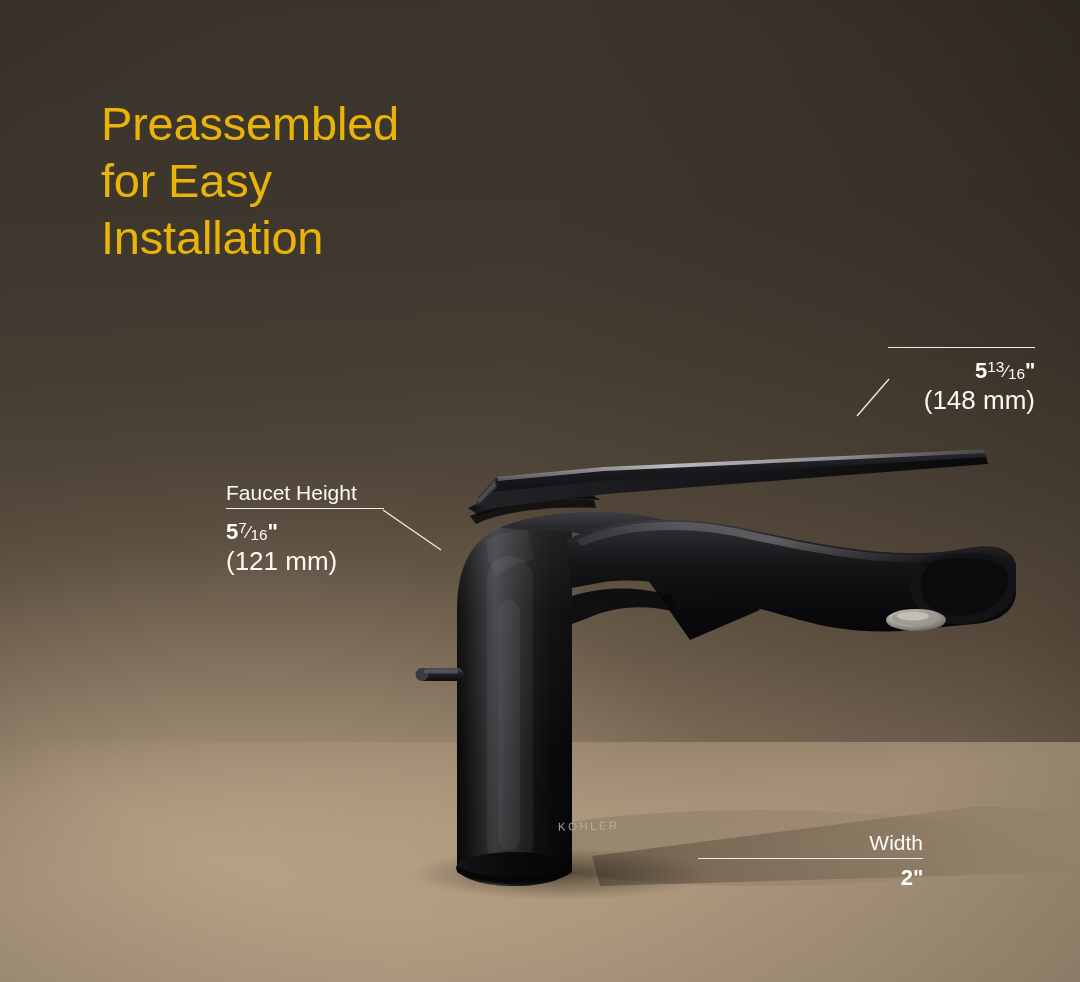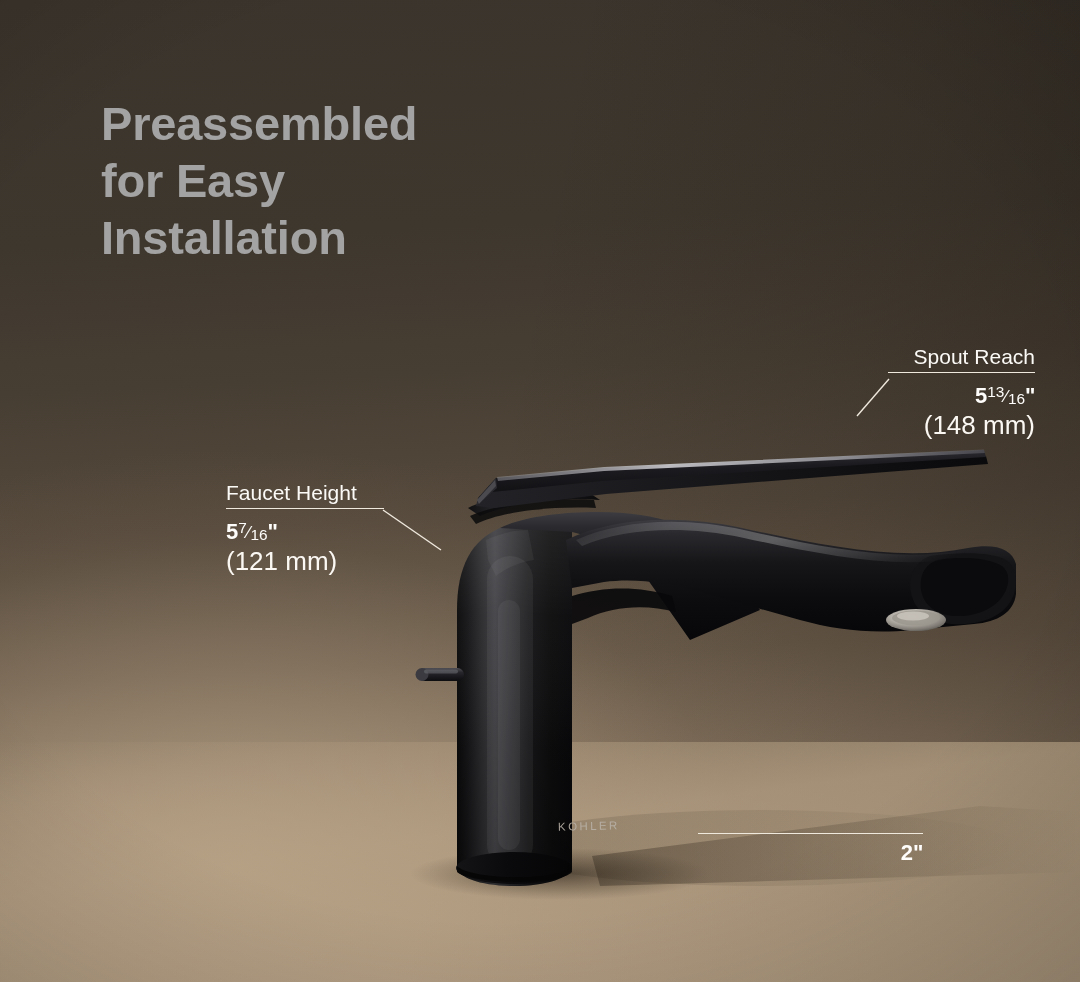--- a/index.html
+++ b/index.html
@@ -67,24 +67,24 @@
         rgba(181,160,132,0.72) 40%,
         rgba(176,155,128,0.80) 100%);
   }
 
   
   .headline {
     position: absolute;
     left: 101px;
     top: 95px;
     font-size: 47px;
-    font-weight: 700;
+    font-weight: 400;
     line-height: 57px;
     letter-spacing: -0.2px;
-    color: #a3a3a3;
+    color: #eab308;
     white-space: pre-line;
   }
 
   
   .callout { position: absolute; }
   .callout .co-title {
     font-size: 21px;
     font-weight: 400;
     line-height: 25px;
     color: #fcfaf7;
@@ -397,37 +397,37 @@
   </svg>
 
   <div class="brandmark">KOHLER</div>
 
   <svg class="leaders" width="1080" height="982" viewBox="0 0 1080 982" aria-hidden="true">
     <line x1="857" y1="416" x2="889" y2="379" stroke="#efe8dd" stroke-width="1.4"></line>
     <line x1="383" y1="510" x2="441" y2="550" stroke="#efe8dd" stroke-width="1.4"></line>
   </svg>
 
   <div class="callout t-right" id="co-spout" style="left:818px; top:344px; width:217px;">
-    <div class="co-title">Spout Reach</div>
     <div class="co-rule" style="margin-left:70px;"></div>
     <div class="co-value">
       <span>5</span><span class="frac"><span class="num">13</span><span class="sol">⁄</span><span class="den">16</span></span><span class="inch">"</span>
     </div>
     <div class="co-metric">(148 mm)</div>
   </div>
 
   <div class="callout t-left" id="co-height" style="left:226px; top:480px; width:158px;">
     <div class="co-title">Faucet Height</div>
     <div class="co-rule" style="margin-right:0px;"></div>
     <div class="co-value">
       <span>5</span><span class="frac"><span class="num">7</span><span class="sol">⁄</span><span class="den">16</span></span><span class="inch">"</span>
     </div>
     <div class="co-metric">(121 mm)</div>
   </div>
 
   <div class="callout t-right" id="co-width" style="left:698px; top:830px; width:225px;">
+    <div class="co-title">Width</div>
     <div class="co-rule" style="margin-left:0px;"></div>
     <div class="co-value">
       <span>2</span><span class="inch">"</span>
     </div>
   </div>
 
 </div>
 
 </body></html>

